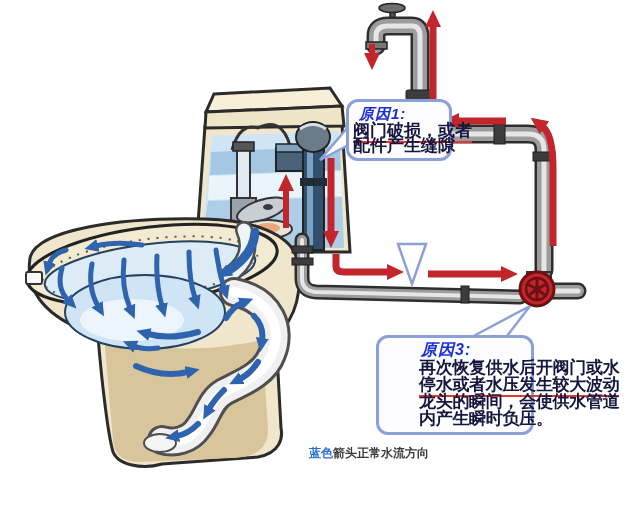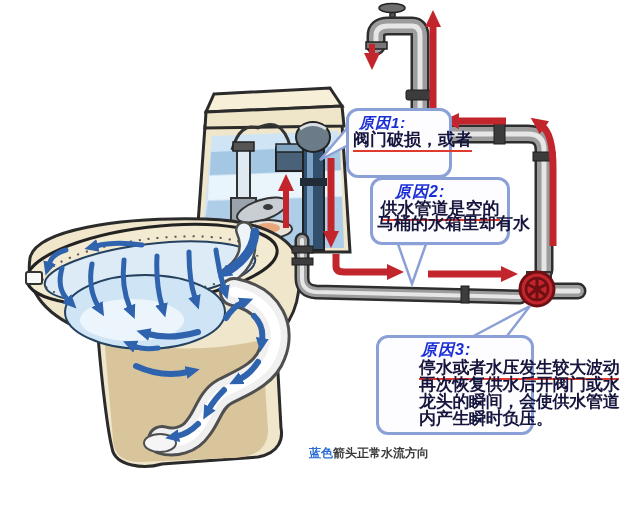--- a/index.html
+++ b/index.html
@@ -20,21 +20,21 @@
   .tail{fill:#ffffff;stroke:var(--c-callout_border,#8ba0d6);stroke-width:2.5}
 
   .callout{position:absolute;box-sizing:border-box;background:#fdfdff;
            border:3px solid var(--c-callout_border,#8ba0d6);border-radius:12px;
            padding:2px 4px;z-index:3;}
   .callout .title{color:var(--c-callout_title,#1b2ed6);font-weight:bold;font-style:italic;
                   font-size:16px;line-height:19px;margin-left:6px;letter-spacing:1px;}
   .callout .line{color:#15153d;font-weight:bold;font-size:17px;line-height:15px;
                  text-align:center;white-space:nowrap;}
   .callout .u{border-bottom:2px solid var(--c-underline,#e0392e);padding-bottom:1px;}
-  #cause1{left:346px;top:108px;width:106px;height:70px;}
+  #cause1{left:346px;top:99px;width:106px;height:62px;}
   #cause2{left:370px;top:177px;width:140px;height:68px;}
   #cause2 .title{margin-left:18px;}
   #cause3{left:376px;top:335px;width:158px;height:100px;padding-left:40px;}
   #cause3 .line{text-align:left;line-height:17px;letter-spacing:-0.3px;}
 
   .legend{position:absolute;left:272px;top:446px;z-index:3;font-size:12px;line-height:14px;
           font-weight:bold;color:var(--c-legend_text,#3a3a3a);margin-left:37px;}
   .lw-blue{color:var(--c-legend_blue,#2b6fd4)}
   .lw-red{color:var(--c-legend_red,#e03a35)}
 </style>
@@ -192,32 +192,28 @@
   <g>
     <polygon class="tail" points="354,120 354,142 320,160"></polygon>
     <polygon class="tail" points="398,244 426,244 412,284"></polygon>
     <polygon class="tail" points="466,340 504,340 530,306"></polygon>
   </g>
 </svg>
 
 <div class="callout" id="cause1">
   <div class="title" style="font-size:15px">原因1:</div>
   <div class="line"><span class="u">阀门破损，或者</span></div>
-</div>
-
-<div class="callout" id="cause2">
-  <div class="title">原因2:</div>
-  <div class="line"><span class="u">供水管道是空的</span></div>
-  <div class="line">马桶的水箱里却有水</div>
-</div>
+  <div class="line">配件产生缝隙</div>
+</div>
+
 
 <div class="callout" id="cause3">
   <div class="title" style="margin-left:2px">原因3:</div>
+  <div class="line">再次恢复供水后开阀门或水</div>
   <div class="line"><span class="u">停水或者水压发生较大波动</span></div>
-  <div class="line">再次恢复供水后开阀门或水</div>
   <div class="line">龙头的瞬间，会使供水管道</div>
   <div class="line">内产生瞬时负压。</div>
 </div>
 
 <div class="legend">
   <div><span class="lw-blue">蓝色</span><span>箭头正常水流方向</span></div>
 </div>
 
 </div>
 

